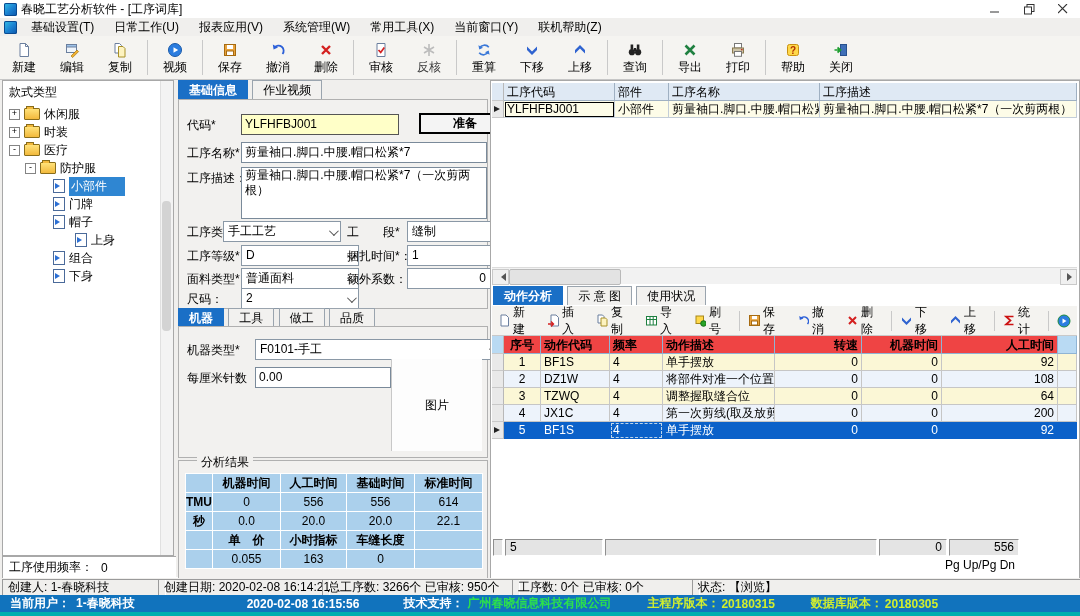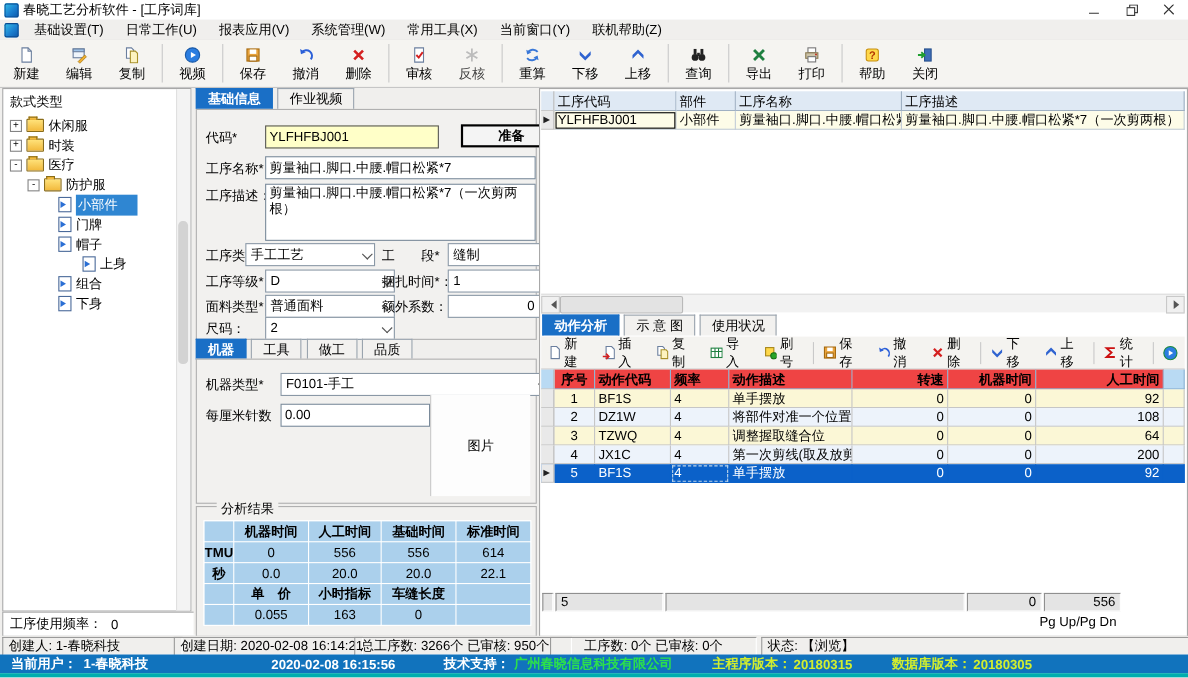--- a/index.html
+++ b/index.html
@@ -629,21 +629,21 @@
     <span class="sumcell num" style="width:58px;text-align:right;">0</span>
     <span class="sumcell num" style="width:60px;text-align:right;">556</span>
   </div>
   <div style="position:absolute;top:477px;right:64px;">Pg Up/Pg Dn</div>
 </div>
 
 <div class="abs status1">
   <span class="sseg" style="left:2px;width:152px;">创建人: 1-春晓科技</span>
   <span class="sseg" style="left:158px;width:160px;">创建日期: 2020-02-08 16:14:21</span>
   <span class="sseg" style="left:322px;width:186px;">总工序数: 3266个  已审核: 950个</span>
-  <span class="sseg" style="left:500px;width:176px;text-align:center;">工序数: 0个  已审核: 0个</span>
+  <span class="sseg" style="left:512px;width:176px;">工序数: 0个  已审核: 0个</span>
   <span class="sseg" style="left:692px;width:384px;">状态: 【浏览】</span>
 </div>
 
 <div class="abs status2">
   <span style="margin-left:10px;">当前用户：</span>
   <span style="margin-left:6px;">1-春晓科技</span>
   <span style="margin-left:48px;margin-top:43px;">当前时间：</span>
   <span style="margin-left:4px;">2020-02-08 16:15:56</span>
   <span style="margin-left:44px;">技术支持：</span>
   <span class="greenv" style="margin-left:4px;">广州春晓信息科技有限公司</span>

